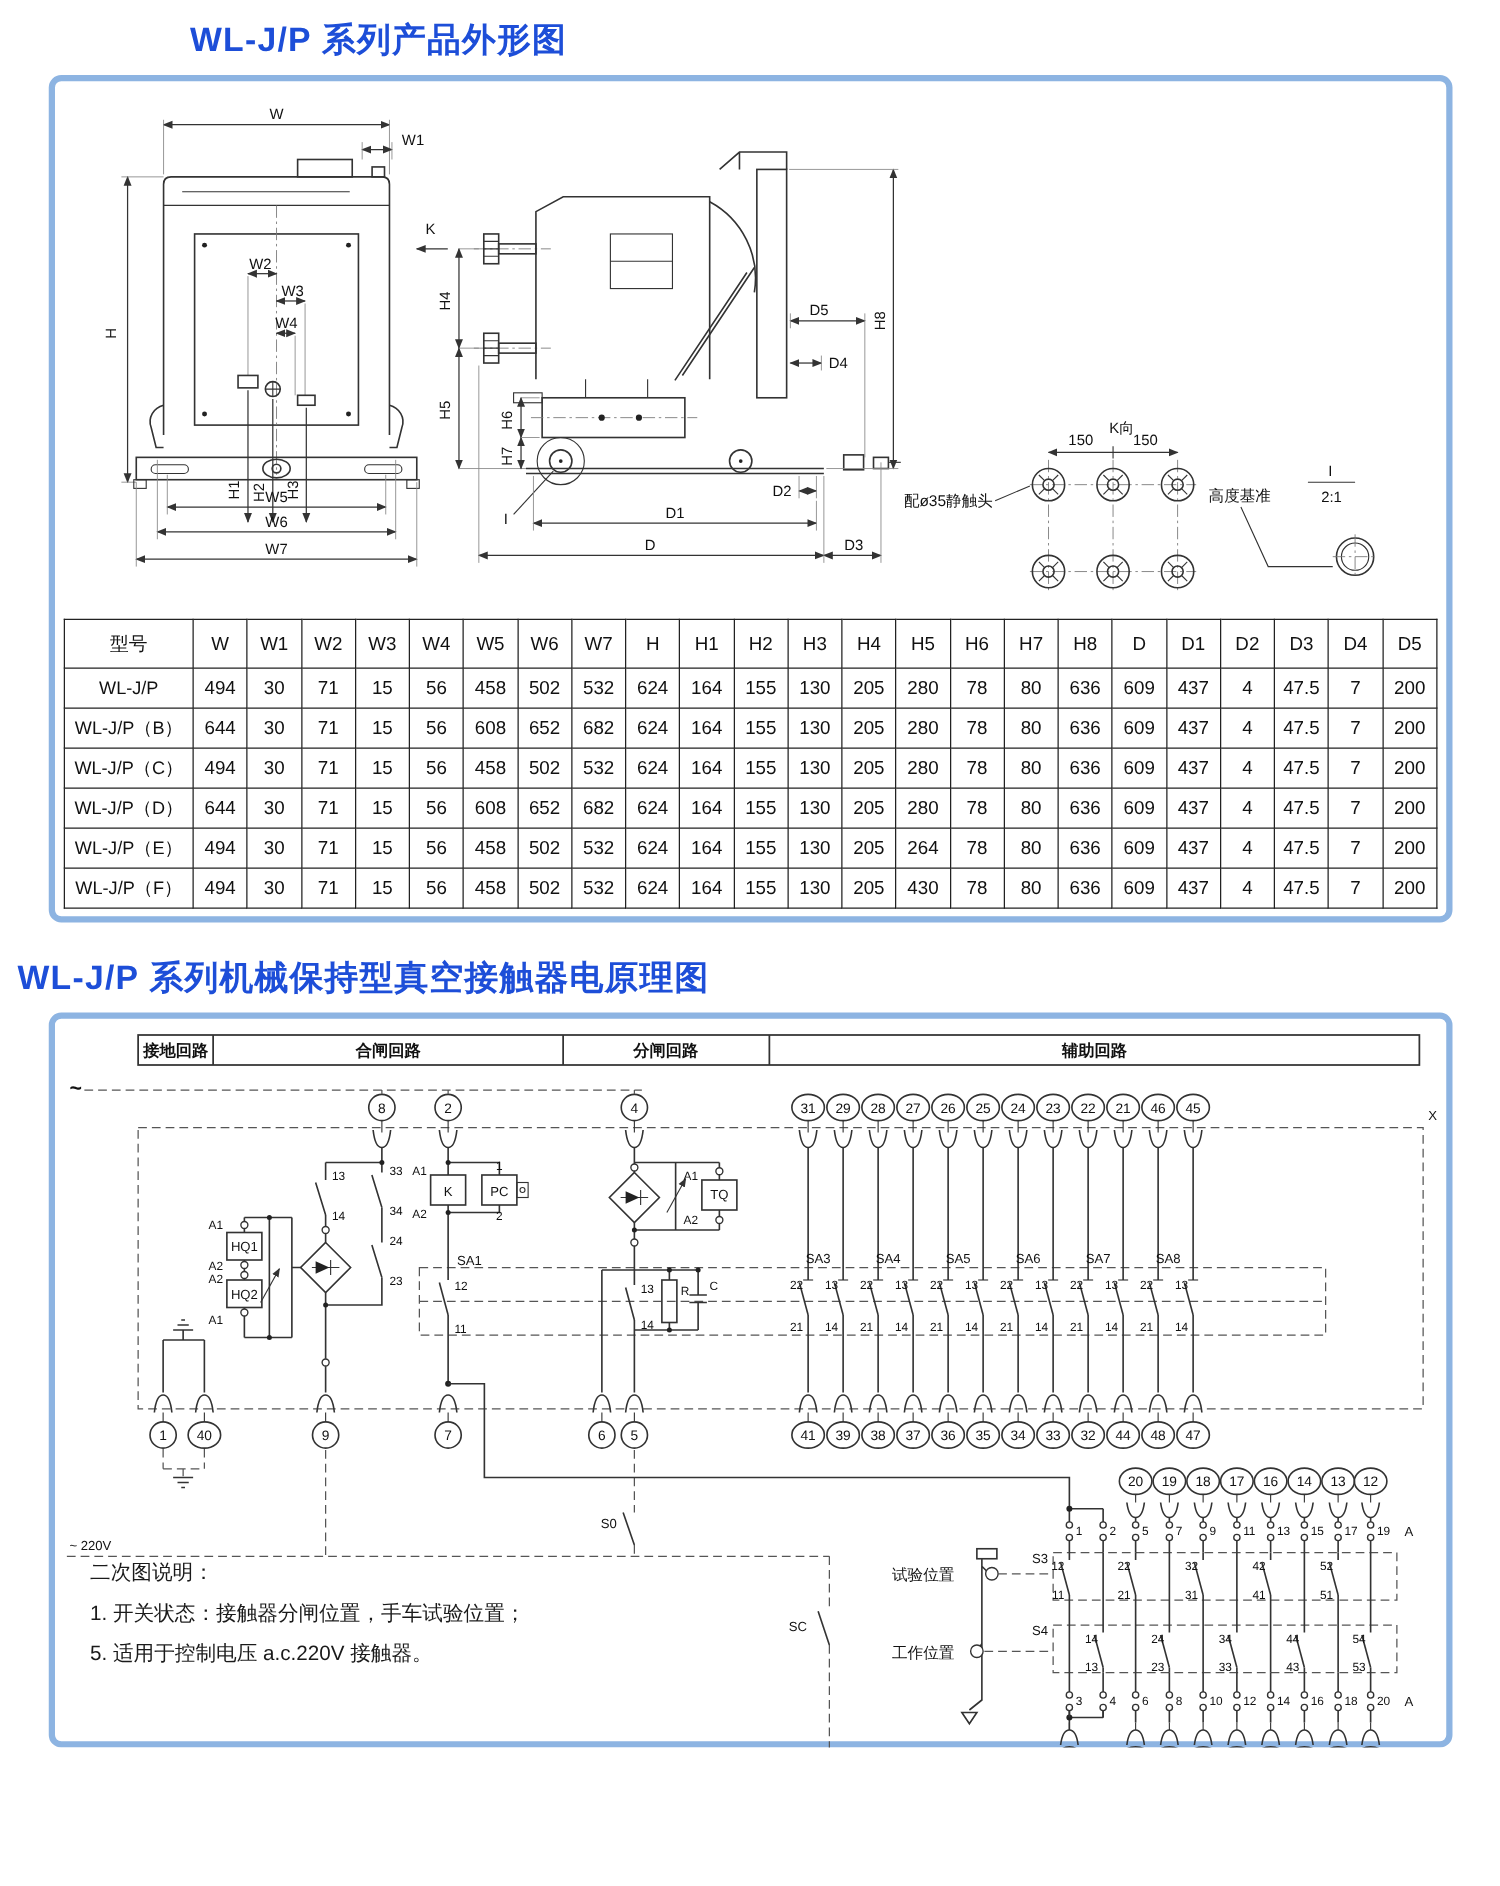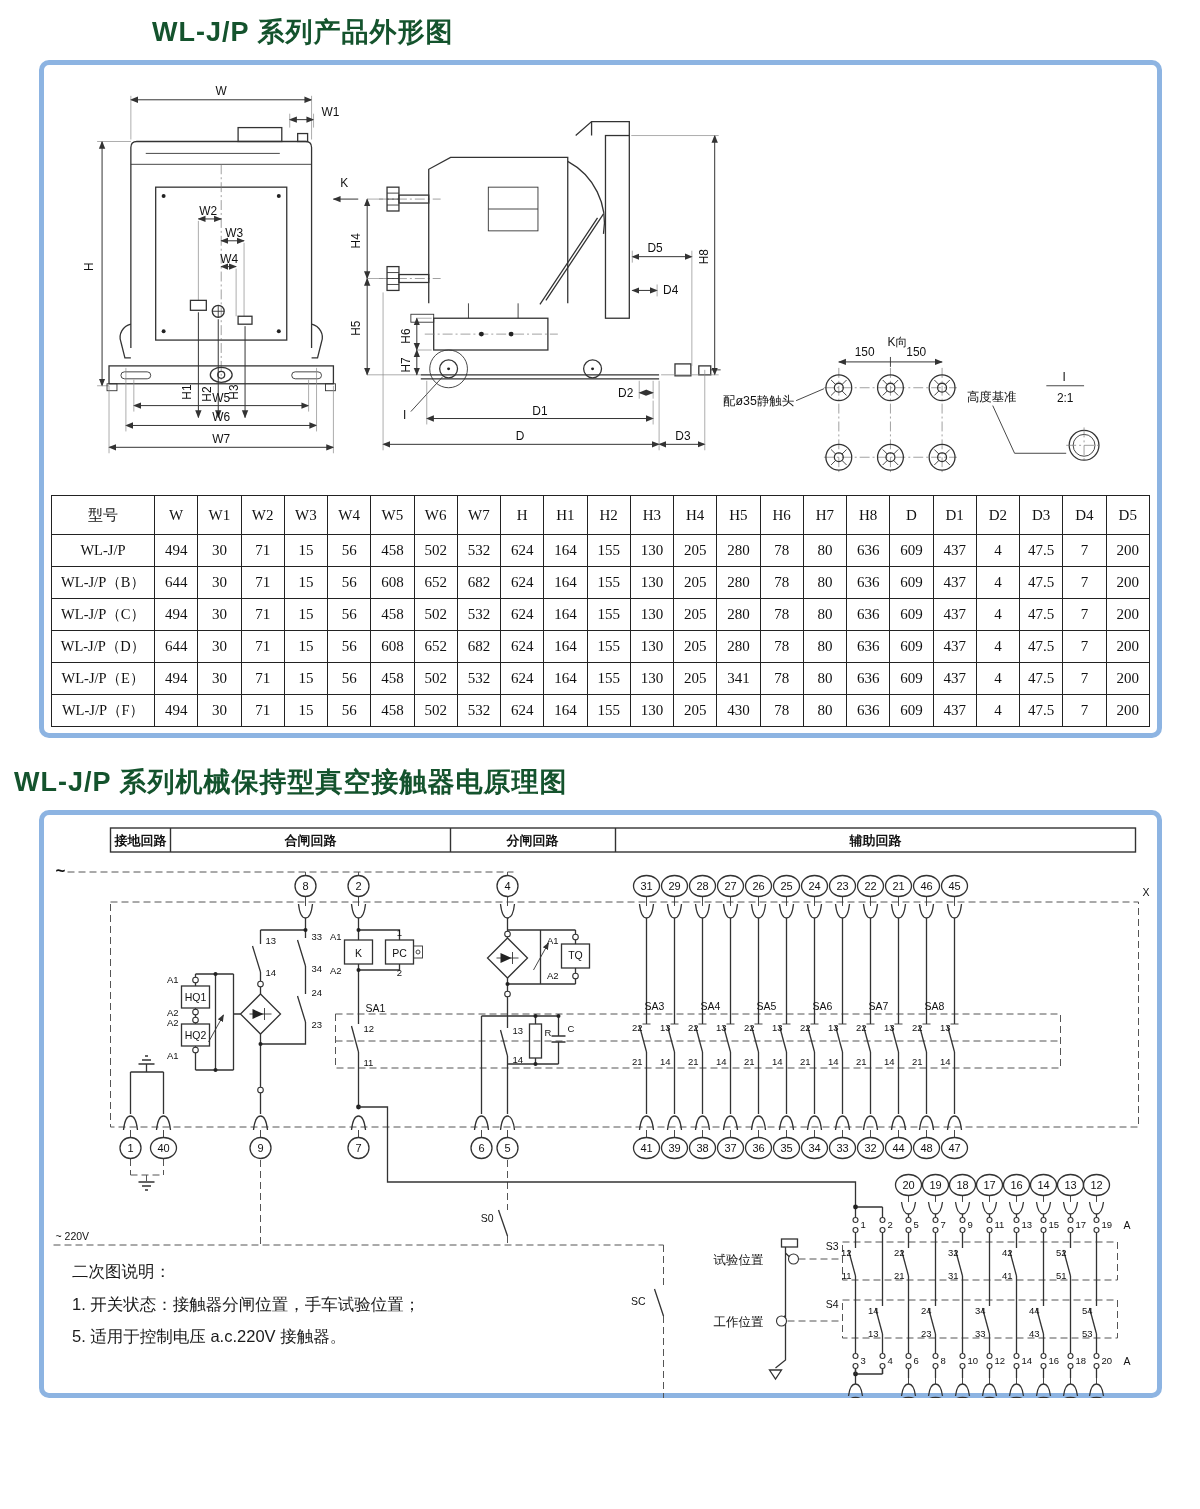--- a/index.html
+++ b/index.html
@@ -1,17 +1,17 @@
 <!DOCTYPE html>
 <html><head>
 <meta charset="utf-8">
 <style>
   html,body{margin:0;padding:0;background:#fff;}
   body{width:1200px;font-family:"Liberation Sans","DejaVu Sans",sans-serif;color:#111;}
-  .title{color:#14532d;font-weight:bold;font-size:27px;margin:14px 0 10px 152px;letter-spacing:1px;}
+  .title{color:#1d4ed8;font-weight:bold;font-size:27px;margin:14px 0 10px 152px;letter-spacing:1px;}
   .title2{margin-top:26px;margin-left:14px;}
   .panel{box-sizing:border-box;width:1123px;margin-left:39px;border:5px solid #8db4e2;border-radius:10px;background:#fff;}
   #panel1{height:678px;padding:5px 7px 0 7px;}
   #panel2{height:588px;position:relative;padding:3px 0 0 1px;}
   svg{display:block;}
   svg text{fill:#111;}
   .w{fill:none;stroke:#333;stroke-width:1.3;}
   .w1{fill:none;stroke:#333;stroke-width:0.9;}
   .cw{fill:#fff;stroke:#333;stroke-width:1.1;}
   .dot{fill:#222;stroke:none;}
@@ -21,26 +21,26 @@
   .cl{stroke:#777;stroke-width:0.7;fill:none;stroke-dasharray:10 3 2 3;}
   .dsh{fill:none;stroke:#555;stroke-width:1;stroke-dasharray:7 4;}
   .lb{font-size:12px;}
   .sn{font-size:9.5px;}
   .sl{font-size:10.5px;}
   .tn{font-size:11px;}
   .hd{font-size:13px;font-weight:bold;}
   .t16{font-size:17px;font-weight:bold;}
   .zh{font-size:12.5px;}
   .hdr{fill:none;stroke:#333;stroke-width:1.4;}
-  table.dims{width:100%;border-collapse:collapse;table-layout:fixed;font-size:15px;margin-top:4px;font-family:Liberation Serif, serif;}
+  table.dims{width:100%;border-collapse:collapse;table-layout:fixed;font-size:15px;margin-top:4px;}
   table.dims th,table.dims td{border:1px solid #222;text-align:center;padding:0;height:31px;overflow:hidden;}
   table.dims th{height:38px;font-weight:normal;}
   th.mcol{width:102px;text-align:left;padding-left:12px;}
   td.mcell{font-size:14.5px;}
-  .notes{position:absolute;left:28px;top:446px;width:620px;font-size:16.5px;color:#1a1a1a;background:transparent;}
+  .notes{position:absolute;left:28px;top:432px;width:620px;font-size:16.5px;color:#1a1a1a;background:transparent;}
   .notes-title{margin-bottom:11px;}
   .note-line{margin-bottom:10px;white-space:nowrap;}
 </style>
 </head>
 <body>
 
 <div class="title">WL-J/P 系列产品外形图</div>
 
 <div class="panel" id="panel1">
   <svg viewBox="0 0 1110 424" width="1103" height="421">
@@ -394,21 +394,21 @@
           <td>15</td>
           <td>56</td>
           <td>458</td>
           <td>502</td>
           <td>532</td>
           <td>624</td>
           <td>164</td>
           <td>155</td>
           <td>130</td>
           <td>205</td>
-          <td>341</td>
+          <td>264</td>
           <td>78</td>
           <td>80</td>
           <td>636</td>
           <td>609</td>
           <td>437</td>
           <td>4</td>
           <td>47.5</td>
           <td>7</td>
           <td>200</td>
         </tr>

